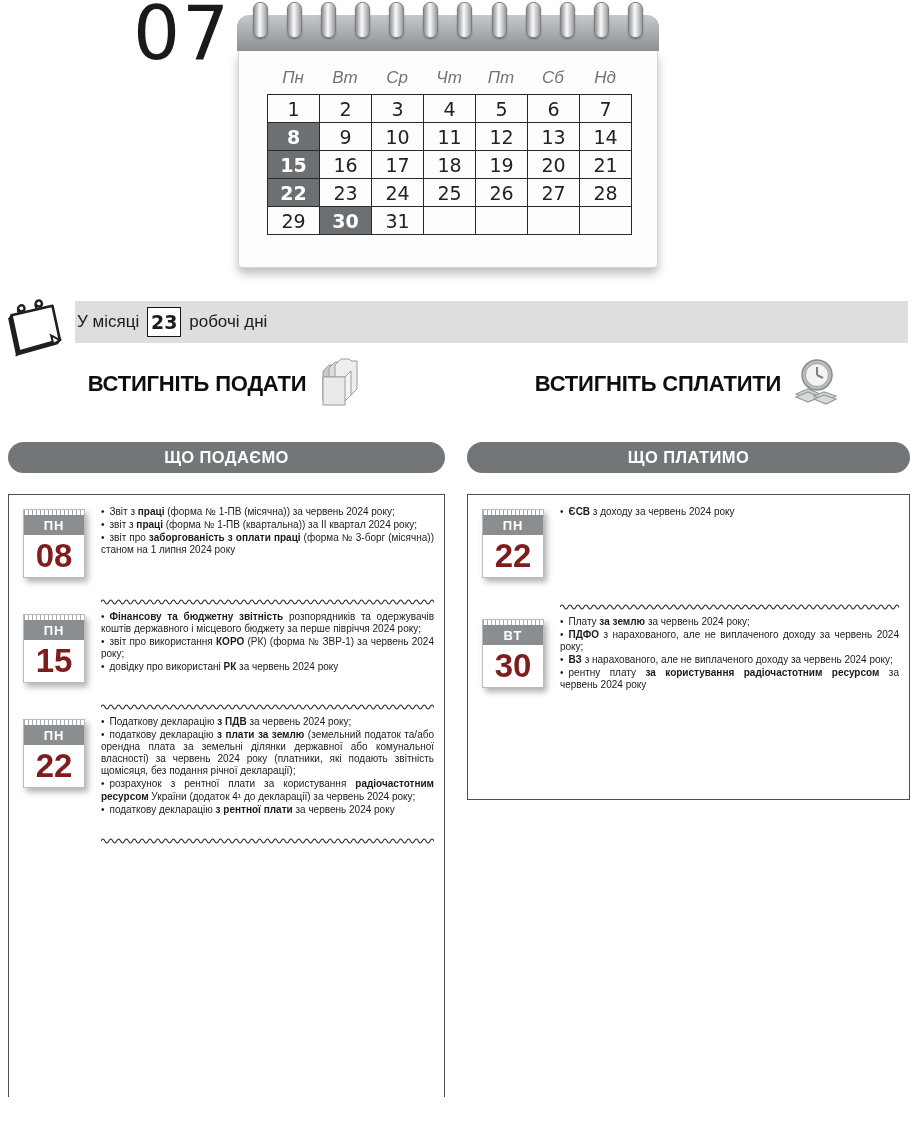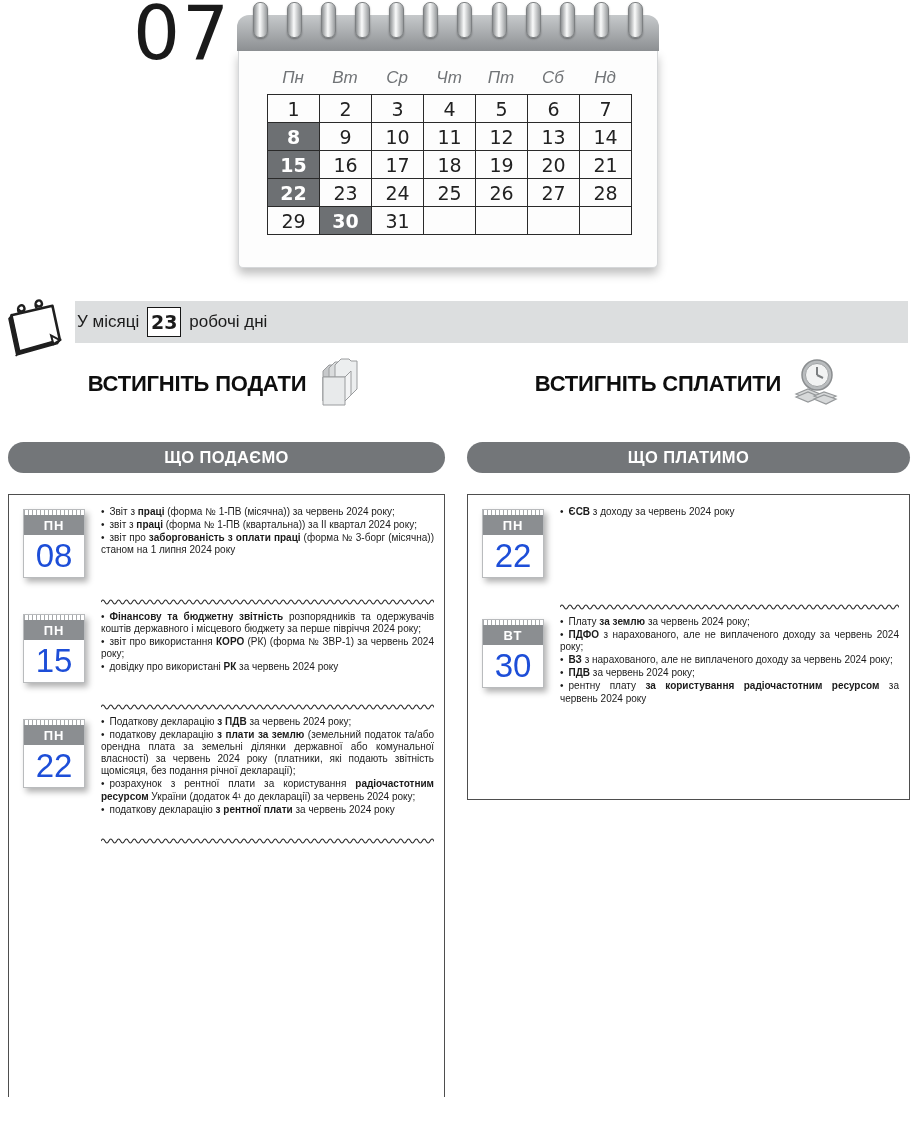--- a/index.html
+++ b/index.html
@@ -60,21 +60,21 @@
   .box{position:absolute;top:494px;background:#fff;border:1px solid #4e4e4e;padding-top:9px;overflow:hidden;}
   .box.submitbox{left:8px;width:437px;height:627px;}
   .box.paybox{left:467px;width:443px;height:306px;}
   .block{display:flex;margin-top:2px;}
   .badge-wrap{flex:0 0 92px;padding-left:14px;}
   .badge{width:62px;background:#fff;border:1px solid #b9bbbd;box-shadow:3px 4px 6px rgba(0,0,0,.3);margin-top:3px;}
   .badge-perf{height:5px;background:repeating-linear-gradient(90deg,#a6a9ab 0 1.5px,#fff 1.5px 4px);}
   .badge-day{height:20px;background:var(--badgehdr);color:#fff;font-size:13px;font-weight:700;
     letter-spacing:1px;display:flex;align-items:center;justify-content:center;}
   .badge-num{height:42px;display:flex;align-items:center;justify-content:center;
-    font-size:33px;font-weight:400;color:#1d4ed8;}
+    font-size:33px;font-weight:700;color:#7f1d1d;}
   .items{flex:1;padding-right:10px;}
   .item{font-size:10px;line-height:1.21;text-align:justify;margin-bottom:1px;color:var(--txt);}
   .item b{font-weight:700;}
   .blt{display:inline-block;}
   .wavy{margin:14px 10px 11px 92px;height:8px;}
   .paybox .wavy{margin-top:19px;}
 </style>
 </head>
 <body>
 
@@ -292,20 +292,19 @@
             <div class="badge">
               <div class="badge-perf"></div>
               <div class="badge-day">ВТ</div>
               <div class="badge-num">30</div>
             </div>
           </div>
           <div class="items">
             <p class="item"><span class="blt">•</span> Плату <b>за землю</b> за червень 2024 року;</p>
             <p class="item"><span class="blt">•</span> <b>ПДФО</b> з нарахованого, але не виплаченого доходу за червень 2024 року;</p>
             <p class="item"><span class="blt">•</span> <b>ВЗ</b> з нарахованого, але не виплаченого доходу за червень 2024 року;</p>
-            <p class="item"><span class="blt">•</span> <b>ПДВ</b> за червень 2024 року;</p>
             <p class="item"><span class="blt">•</span> рентну плату <b>за користування радіочастотним ресурсом</b> за червень 2024 року</p>
           </div>
         </div>
       </div>
   </div>
 
 </div>
 
 </body></html>

